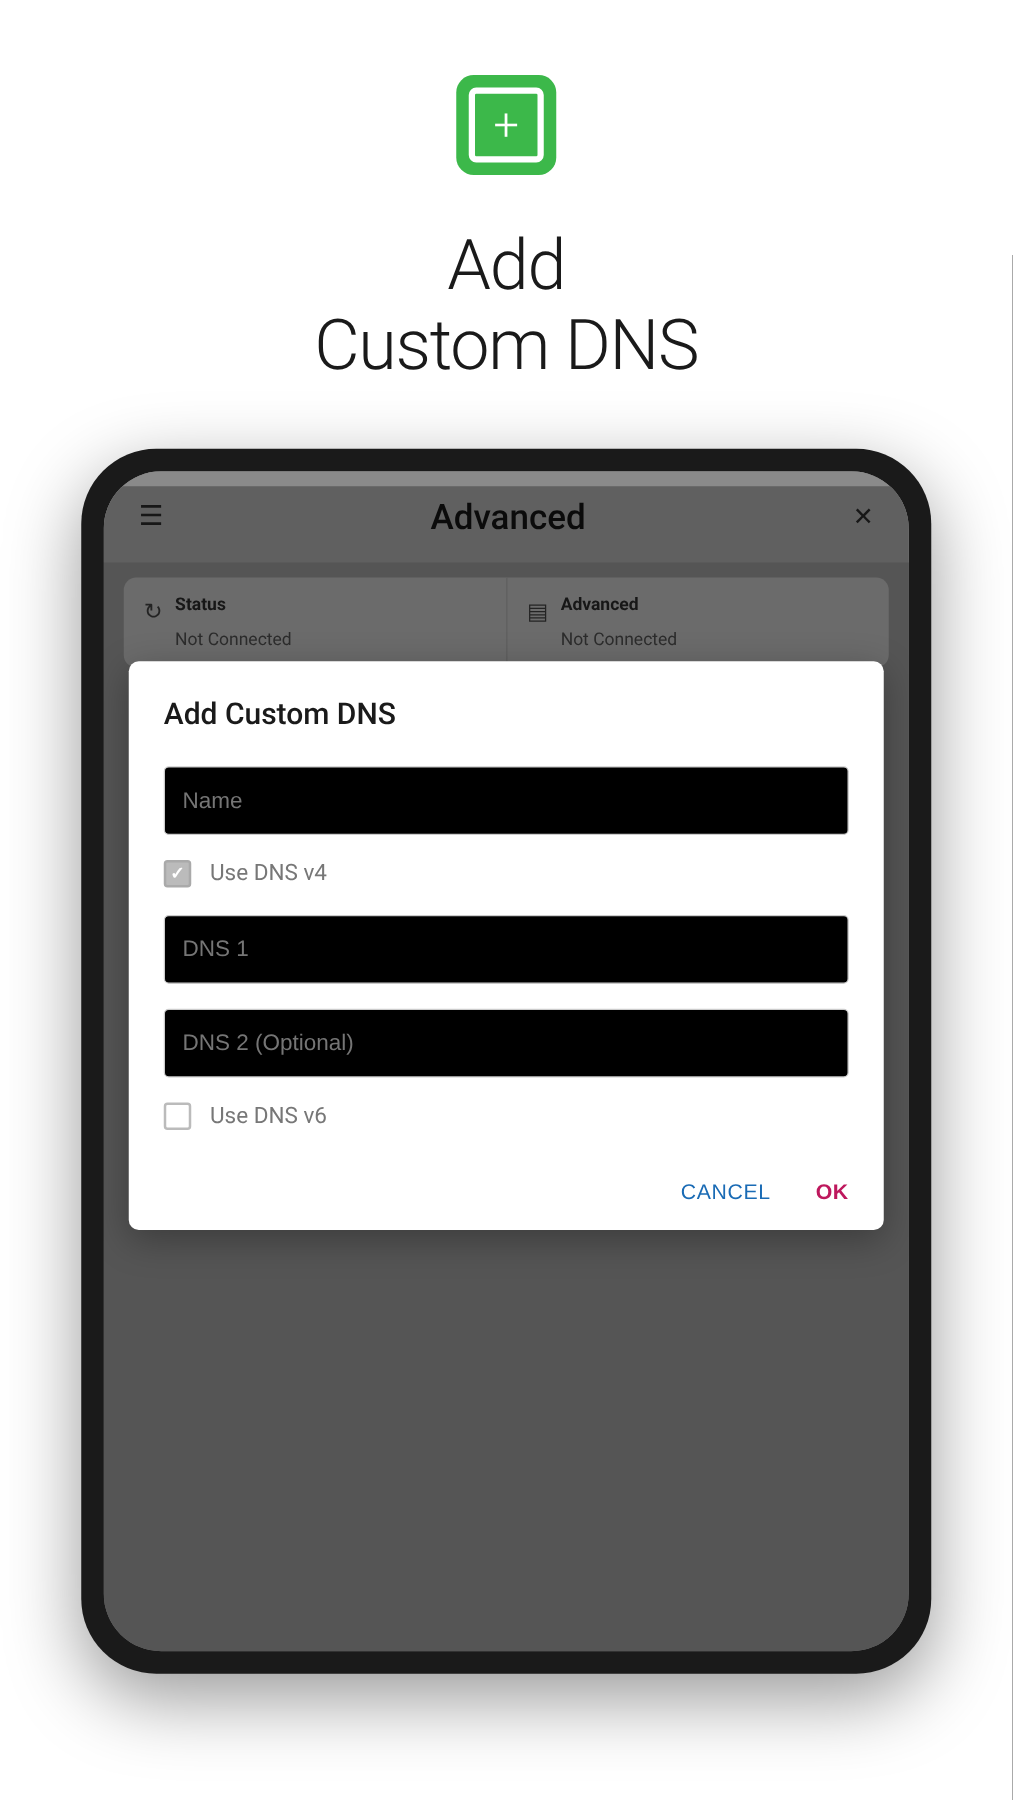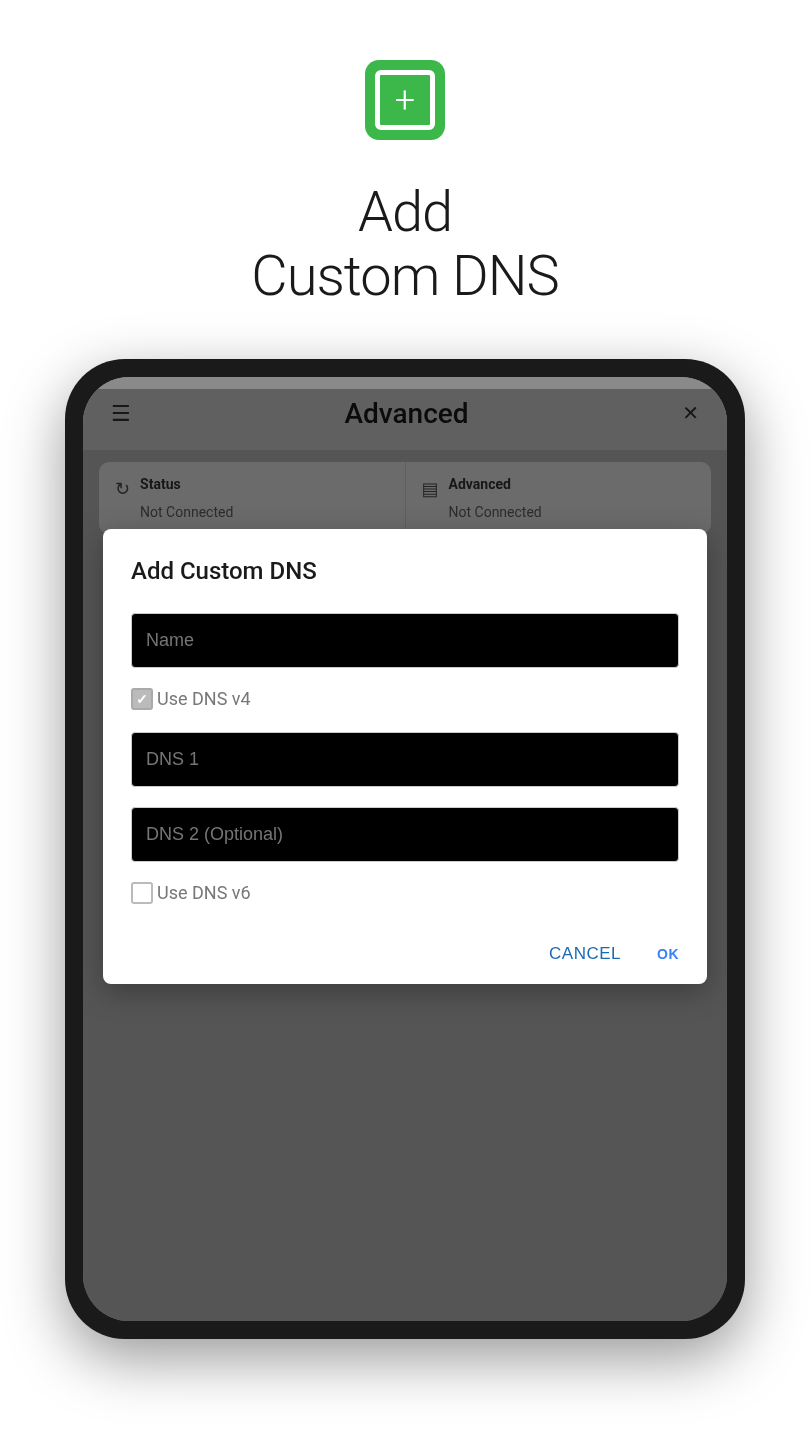--- a/index.html
+++ b/index.html
@@ -208,21 +208,21 @@
       font-size: 18px;
       color: #888;
       background: #000000;
       margin-bottom: 20px;
       outline: none;
     }
 
     .checkbox-row {
       display: flex;
       align-items: center;
-      gap: 4px;
+      gap: 15px;
       margin-bottom: 22px;
     }
 
     .checkbox-checked {
       width: 22px;
       height: 22px;
       border: 2px solid #aaa;
       border-radius: 3px;
       background: #bbb;
       display: flex;
@@ -264,23 +264,23 @@
       font-weight: 400;
       color: #1a6bb5;
       letter-spacing: 0.5px;
       background: none;
       border: none;
       cursor: pointer;
       text-transform: uppercase;
     }
 
     .btn-ok {
-      font-size: 14px;
+      font-size: 17px;
       font-weight: 600;
-      color: #3b82f6;
+      color: #be185d;
       letter-spacing: 0.5px;
       background: none;
       border: none;
       cursor: pointer;
       text-transform: uppercase;
     }
   </style>
 </head>
 <body>
 

